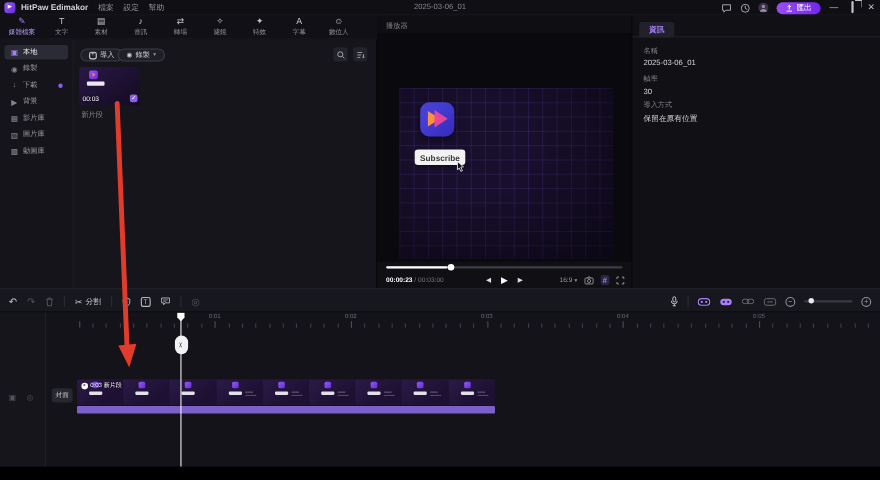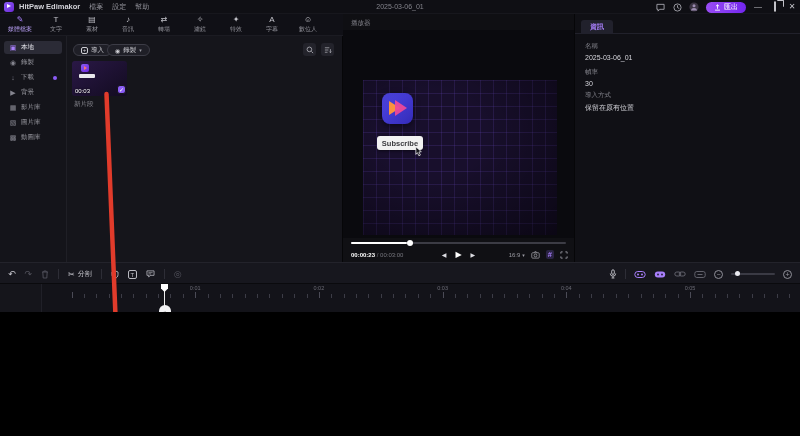--- a/index.html
+++ b/index.html
@@ -1,18 +1,18 @@
 <!DOCTYPE html>
 <html><head>
 <meta charset="utf-8">
 <style>
   * { box-sizing: border-box; margin: 0; padding: 0; }
   html,body { width:800px; height:436px; background:#000; overflow:hidden;
     font-family:"Liberation Sans","DejaVu Sans",sans-serif; }
-  .app { position:relative; width:800px; height:312px; background:#0d0d12; color:#ddd; overflow:hidden; }
+  .app { position:relative; width:800px; height:424px; background:#0d0d12; color:#ddd; overflow:hidden; }
   svg { display:block; }
 
   
   .titlebar { position:absolute; top:0; left:0; width:800px; height:14px; background:#0f0f14;
     display:flex; align-items:center; border-bottom:1px solid #17171d; z-index:10; }
   .logo { width:10px; height:10px; border-radius:3px; margin-left:4px; flex:0 0 auto;
     background:linear-gradient(135deg,#8b5cf6,#6d28d9); position:relative; }
   .logo::after { content:""; position:absolute; left:3px; top:2.5px; border-left:4px solid #fff;
     border-top:2.5px solid transparent; border-bottom:2.5px solid transparent; }
   .app-name { margin-left:5px; font-size:7.5px; font-weight:bold; color:#d2d2d8; white-space:nowrap; }

